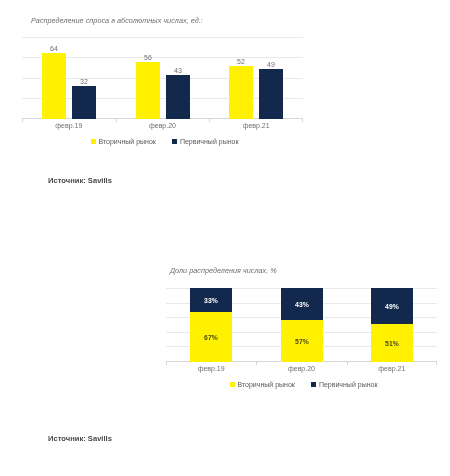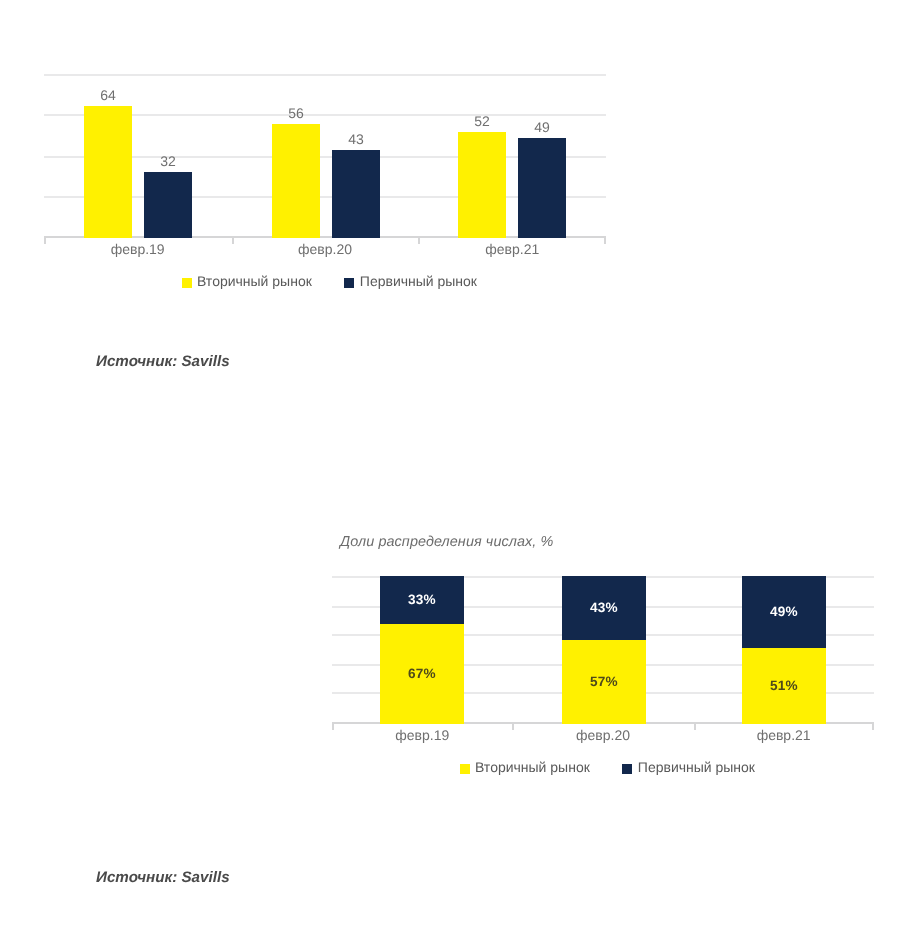--- a/index.html
+++ b/index.html
@@ -129,32 +129,32 @@
   }
   .legend-text {
     font-size: 7px;
     color: #595959;
     white-space: nowrap;
   }
 
   .source-note {
     position: absolute;
     font-size: 7.6px;
-    font-style: italic;
     font-weight: bold;
     color: #4a4a4a;
     white-space: nowrap;
     padding-left: 10px;
   }
 </style>
 </head>
 <body>
 
 <div class="chart-block" id="chart1" style="left:22px; top:16px; width:285px; height:150px;">
 
+  <div class="chart-title" style="position:absolute; left:9px; top:0px;">Распределение спроса в абсолютных числах, ед.:</div>
 
   <div class="plot" id="plot1" style="position:absolute; left:0px; top:21px; width:281px; height:82px;">
     <div class="gridlines" id="grid1">
         <div class="gridline" style="top: 0px;"></div>
         <div class="gridline" style="top: 20px;"></div>
         <div class="gridline" style="top: 41px;"></div>
         <div class="gridline" style="top: 61px;"></div>
         <div class="gridline" style="top: 81px;"></div>
       </div>
     <div class="axis-base"></div>

